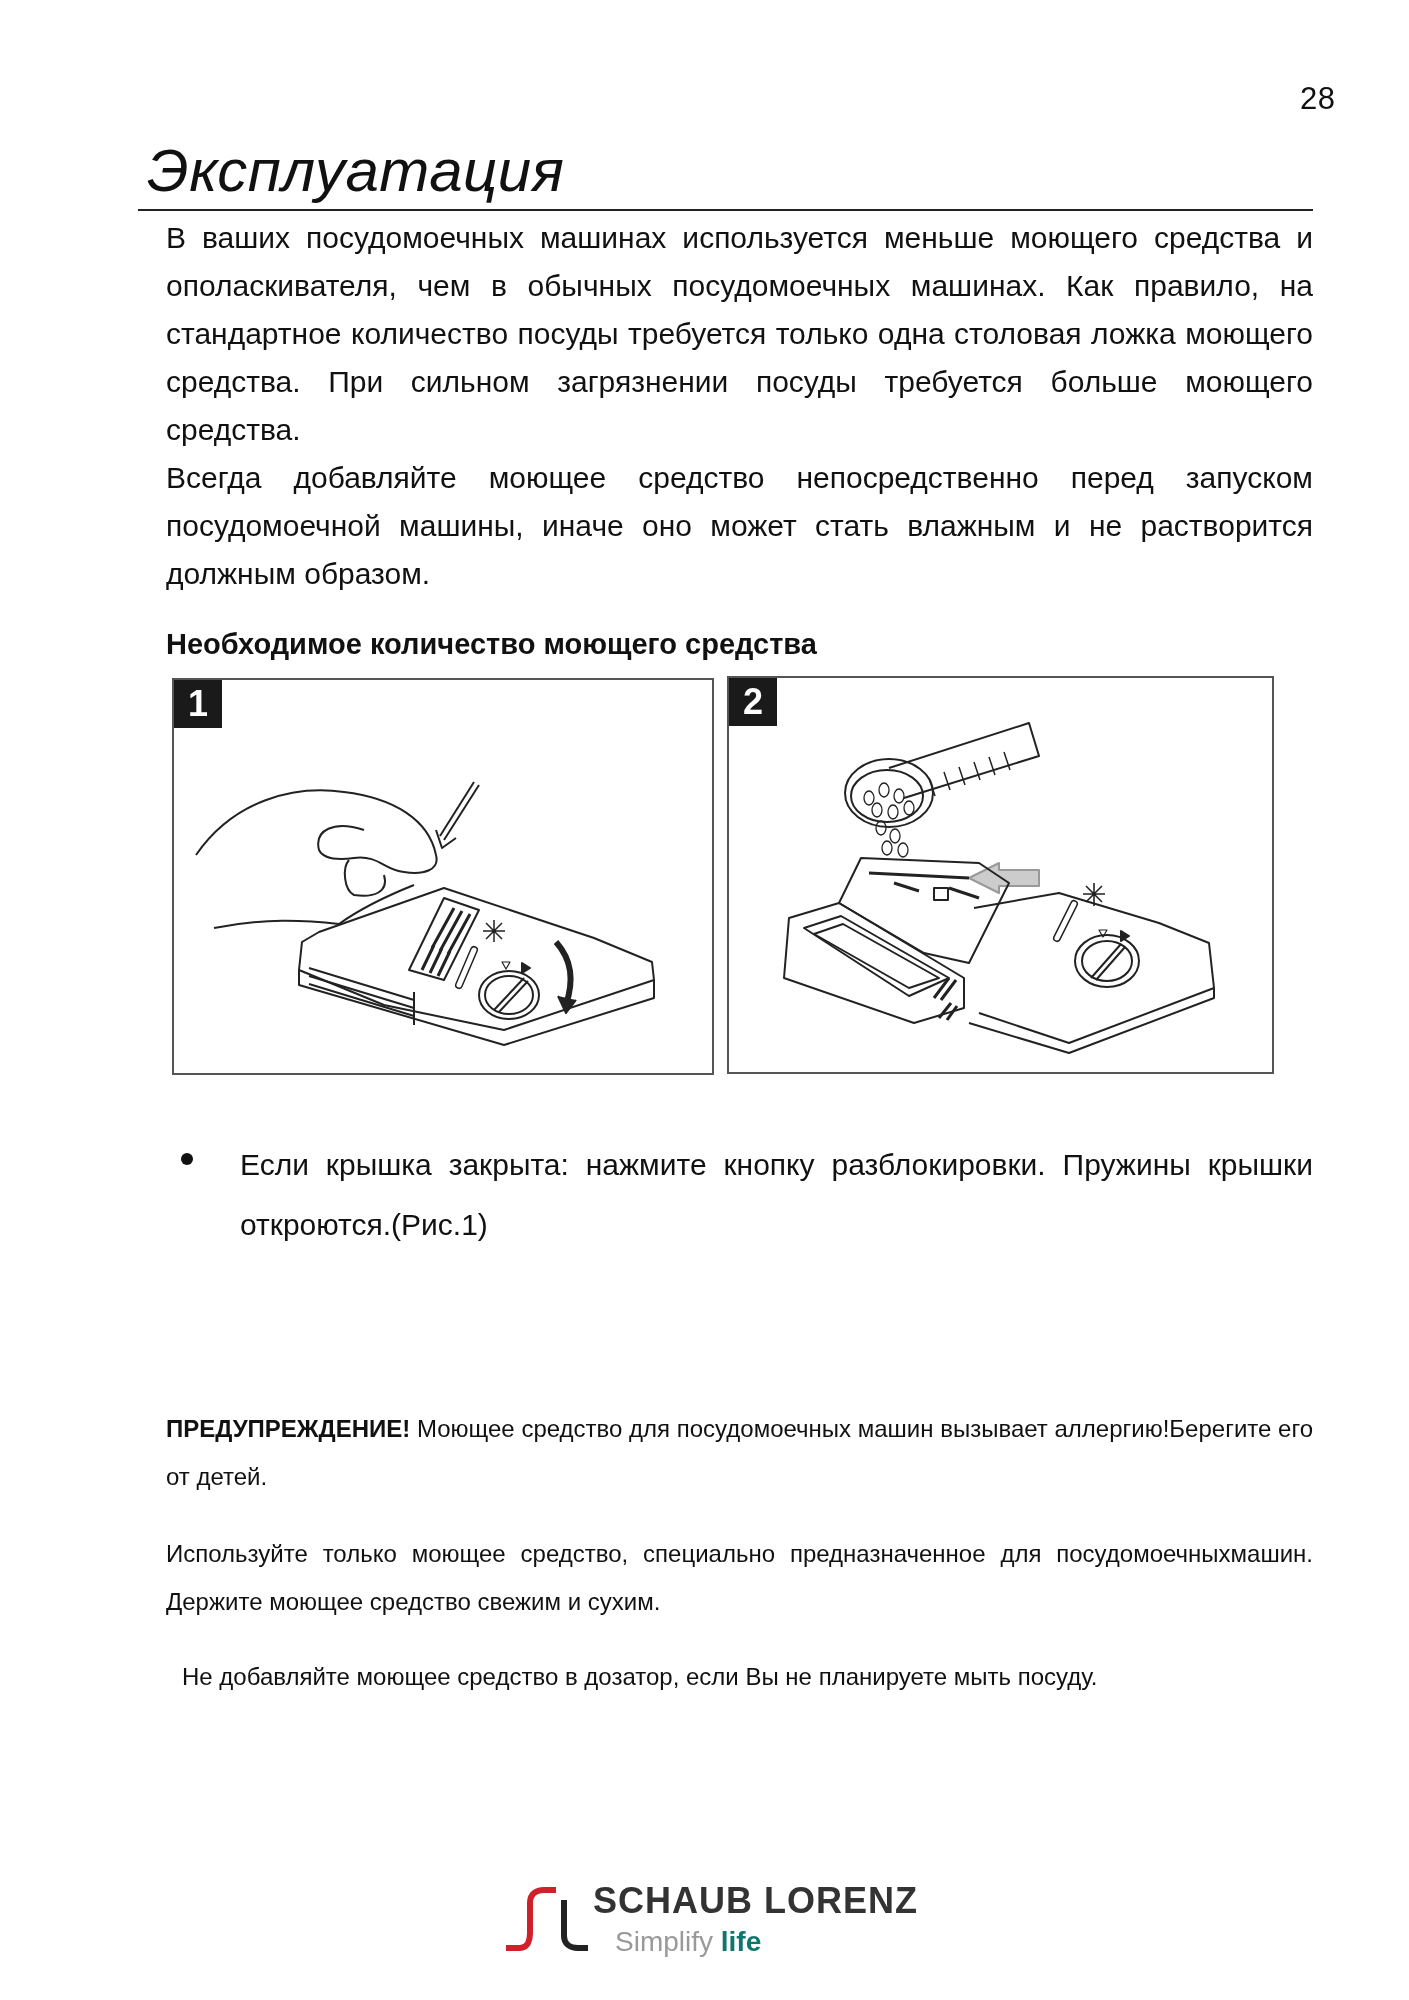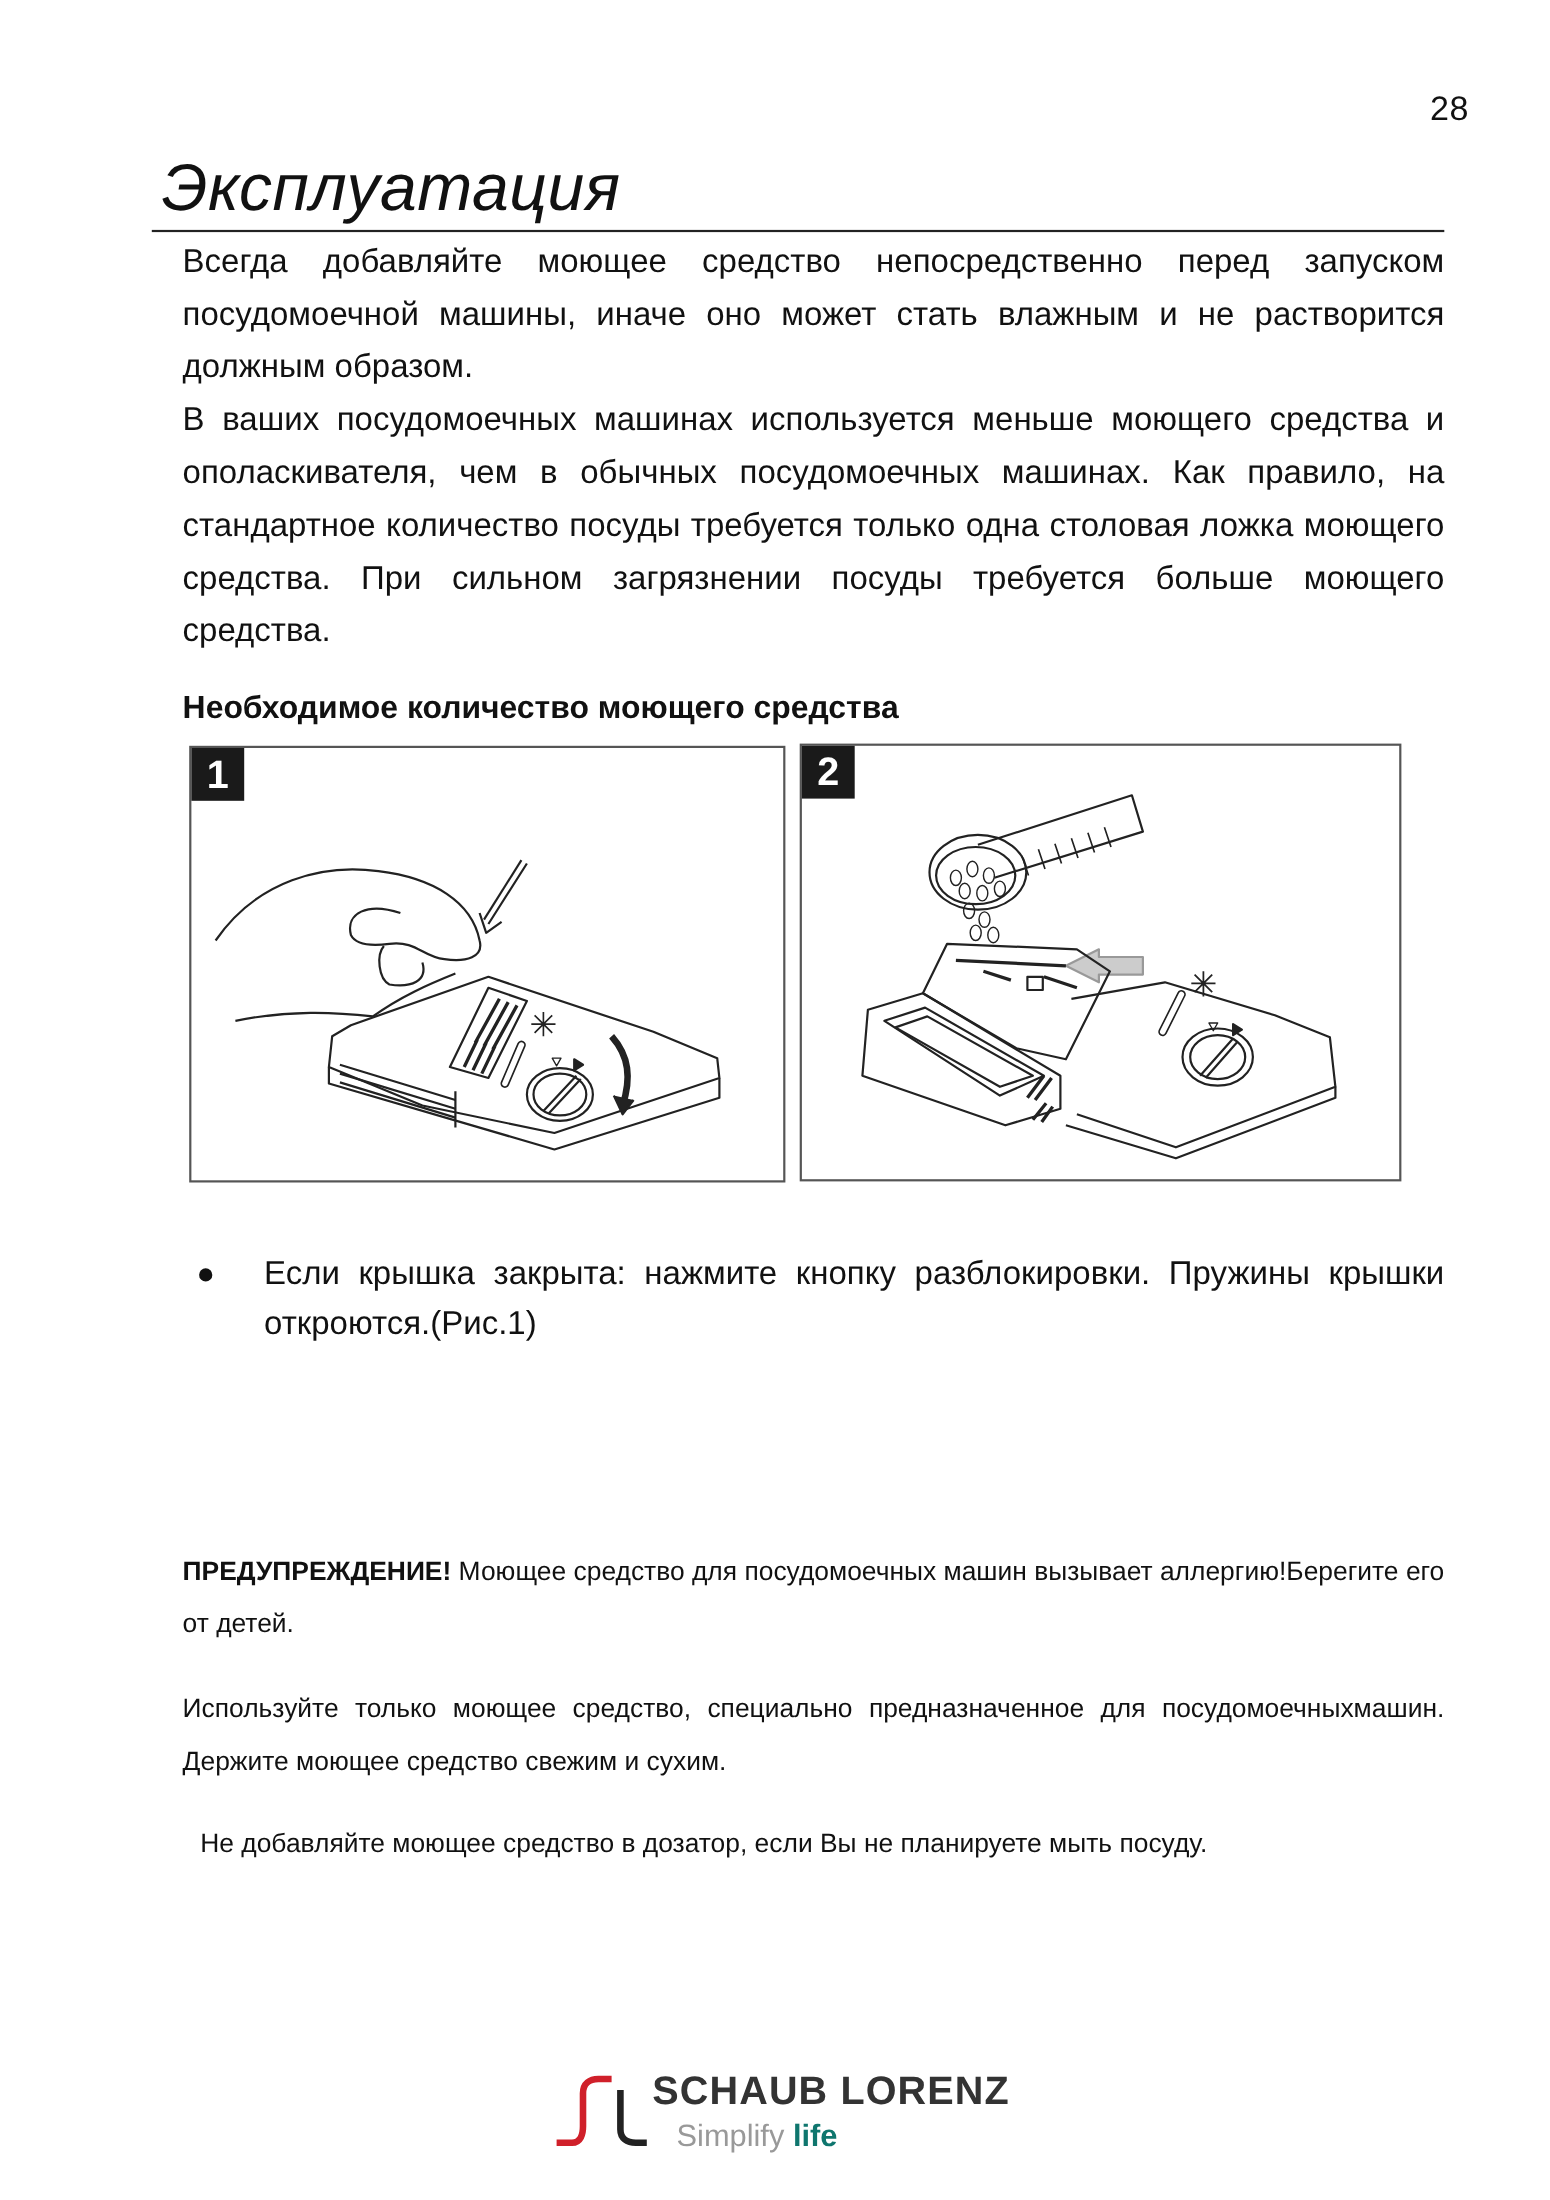--- a/index.html
+++ b/index.html
@@ -38,21 +38,21 @@
   #fig2 { left: 727px; top: 676px; width: 547px; height: 398px; }
   .fig-badge {
     position: absolute; left: 0; top: 0; width: 48px; height: 48px;
     background: #1a1a1a; color: #fff; font-size: 36px; font-weight: bold;
     display: flex; align-items: center; justify-content: center;
   }
   .figure svg { position: absolute; left: 0; top: 0; }
   .bullets {
     position: absolute; left: 166px; top: 1135px; width: 1147px;
     list-style: none; margin: 0; padding: 0;
-    font-size: 30px; line-height: 46px;
+    font-size: 30px; line-height: 60px;
   }
   .bullets li { position: relative; padding-left: 74px; margin-bottom: 3px; text-align: justify; text-align-last: left; }
   .bullet-dot {
     position: absolute; left: 15px; top: 18px; width: 12px; height: 12px;
     border-radius: 50%; background: #111;
   }
   .para { position: absolute; left: 166px; width: 1147px; font-size: 24px; line-height: 48px; text-align: justify; text-align-last: left; margin: 0; }
   #warning { top: 1405px; }
   #warning b { font-weight: bold; }
   #usage { top: 1530px; }
@@ -70,22 +70,22 @@
   .logo-sub .accent { color: #0f766e; font-weight: bold; }
 </style>
 </head>
 <body>
 
 <div class="page-number">28</div>
 <h1 class="page-title">Эксплуатация</h1>
 <div class="title-rule"></div>
 
 <div class="body-block" id="intro">
+  <p>В ваших посудомоечных машинах используется меньше моющего средства и ополаскивателя, чем в обычных посудомоечных машинах. Как правило, на стандартное количество посуды требуется только одна столовая ложка моющего средства. При сильном загрязнении посуды требуется больше моющего средства.</p>
   <p>Всегда добавляйте моющее средство непосредственно перед запуском посудомоечной машины, иначе оно может стать влажным и не растворится должным образом.</p>
-  <p>В ваших посудомоечных машинах используется меньше моющего средства и ополаскивателя, чем в обычных посудомоечных машинах. Как правило, на стандартное количество посуды требуется только одна столовая ложка моющего средства. При сильном загрязнении посуды требуется больше моющего средства.</p>
 </div>
 
 <h2 class="subhead">Необходимое количество моющего средства</h2>
 
 <div class="figure" id="fig1">
   <svg width="538" height="393" viewBox="0 0 538 393">
     <g fill="none" stroke="#222" stroke-width="2" stroke-linejoin="round">
 
       <path d="M22 175 C60 120, 120 105, 170 112 C220 118, 255 140, 262 175 C266 190, 250 195, 230 192 C210 190, 205 175, 180 178 C165 180, 150 180, 145 170 C140 150, 160 140, 190 150"></path>
       <path d="M40 248 C90 238, 130 240, 165 244 C190 226, 215 215, 240 205"></path>

